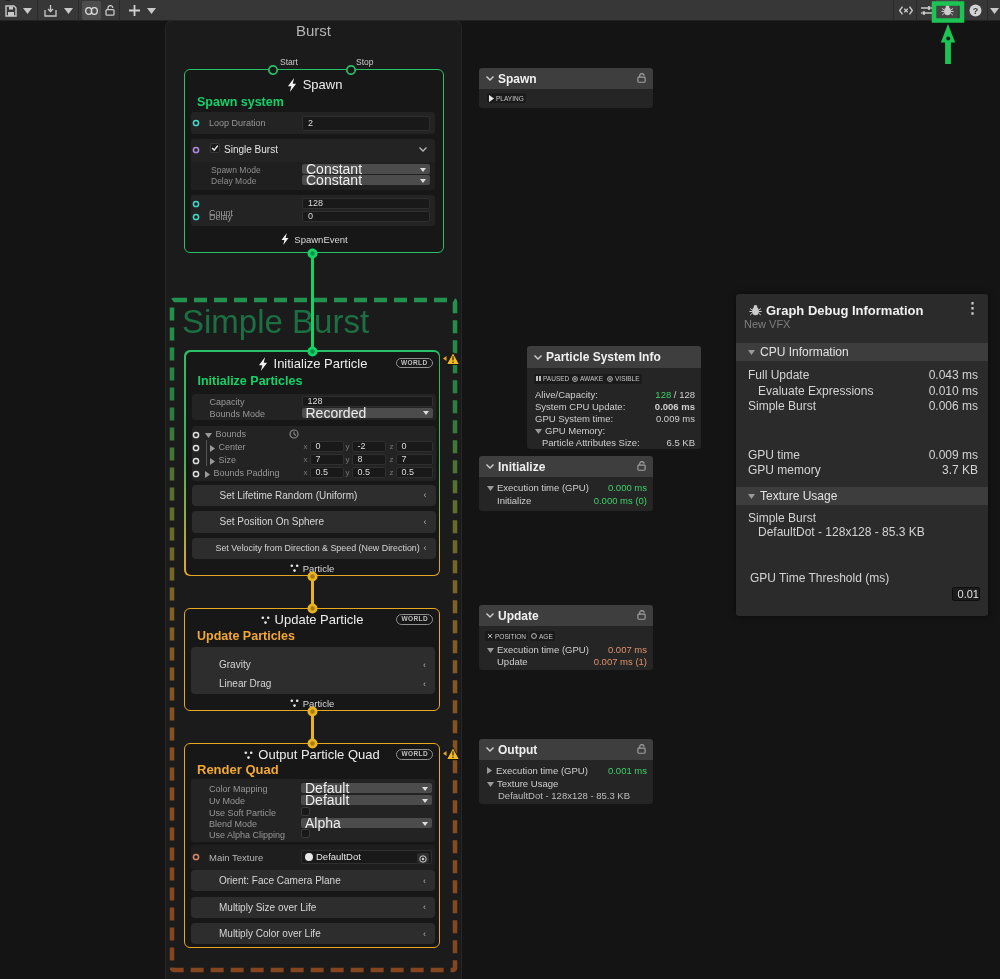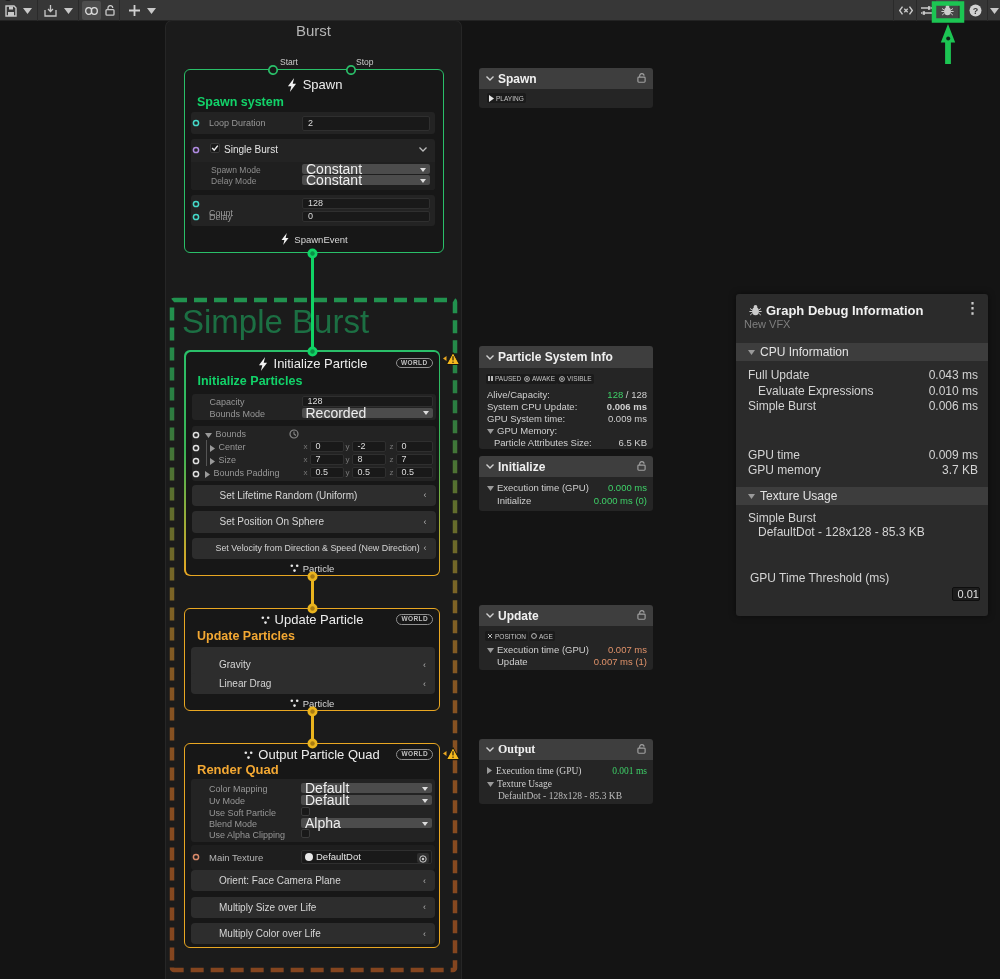--- a/index.html
+++ b/index.html
@@ -392,21 +392,21 @@
           <rect x="1" y="4.6" width="8" height="5.6" rx="1" fill="none" stroke="#a0a0a0" stroke-width="1.3"></rect>
           <path d="M3 4.5V3a2.4 2.4 0 0 1 4.8 0" fill="none" stroke="#a0a0a0" stroke-width="1.3"></path>
         </svg></div>
   <div class="mbody" style="height:19px;">
     <div class="badge" style="left:8px;top:4px;"><svg width="5" height="7" style="margin-right:2px">
             <path d="M0 0v7l5-3.5z" fill="#e8e8e8"></path>
           </svg>PLAYING</div>
   </div>
 </div>
 
-<div class="mpanel" style="top:346px;">
+<div class="mpanel" style="top:346px;margin-left:48px;">
   <div class="mhead" style="height:22px;"><svg width="8" height="5" class="chev">
           <path d="M0.5 0.5 4 4 7.5 0.5" fill="none" stroke="#d0d0d0" stroke-width="1.4"></path>
         </svg>Particle System Info</div>
   <div class="mbody" style="height:81px;">
     <div class="badge" style="left:7px;top:5.5px;"><svg width="5" height="5" style="margin-right:2px">
             <rect width="2" height="5" fill="#bbb"></rect>
             <rect x="3" width="2" height="5" fill="#bbb"></rect>
           </svg>PAUSED</div>
     <div class="badge" style="left:43px;top:5.5px;"><svg width="6" height="6" style="margin-right:2px">
             <circle cx="3" cy="3" r="2.4" fill="none" stroke="#bbb" stroke-width="1"></circle>
@@ -457,21 +457,21 @@
     <div class="badge" style="left:50px;top:5px;"><svg width="6" height="6" style="margin-right:2px">
             <circle cx="3" cy="3" r="2.4" fill="none" stroke="#bbb" stroke-width="1"></circle>
           </svg>AGE</div>
     <div class="mrow" style="top:17.5px;"><svg width="7" height="5" style="margin-right:3px">
             <path d="M0 0h7L3.5 5z" fill="#9a9a9a"></path>
           </svg>Execution time (GPU)<span class="val orangev">0.007 ms</span></div>
     <div class="mrow" style="top:30px;left:18px;">Update<span class="val orangev">0.007 ms (1)</span></div>
   </div>
 </div>
 
-<div class="mpanel" style="top:739px;font-family:Liberation Serif, serif;">
+<div class="mpanel" style="top:739px;">
   <div class="mhead"><svg width="8" height="5" class="chev">
           <path d="M0.5 0.5 4 4 7.5 0.5" fill="none" stroke="#d0d0d0" stroke-width="1.4"></path>
         </svg>Output
     <svg class="lock" width="9" height="10" viewBox="0 0 10 11">
           <rect x="1" y="4.6" width="8" height="5.6" rx="1" fill="none" stroke="#a0a0a0" stroke-width="1.3"></rect>
           <path d="M3 4.5V3a2.4 2.4 0 0 1 4.8 0" fill="none" stroke="#a0a0a0" stroke-width="1.3"></path>
         </svg></div>
   <div class="mbody" style="height:44px;">
     <div class="mrow" style="top:5px;"><svg width="5" height="7" style="margin-right:4px">
             <path d="M0 0v7l5-3.5z" fill="#9a9a9a"></path>

